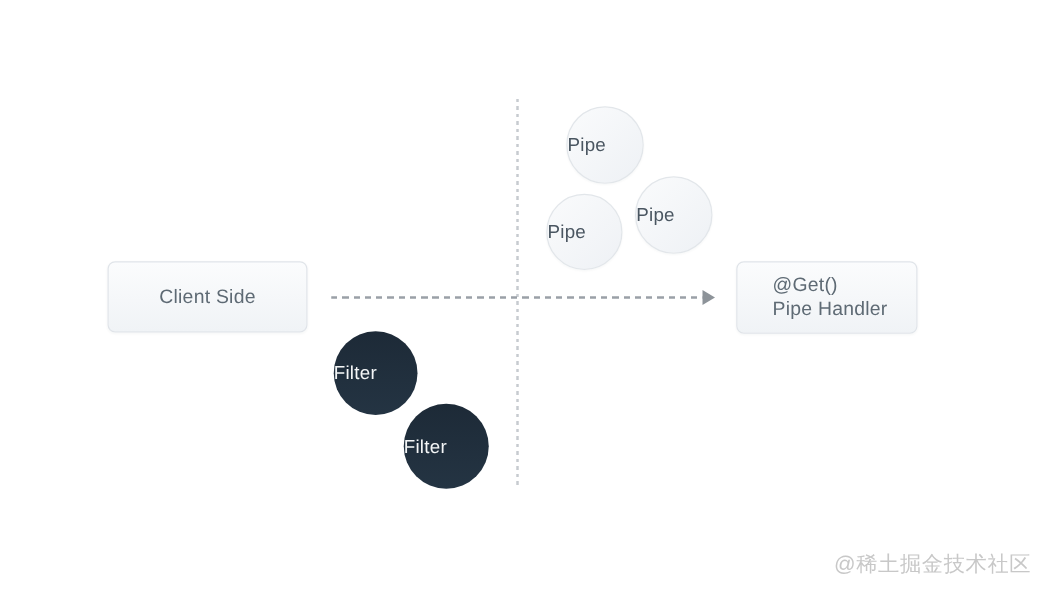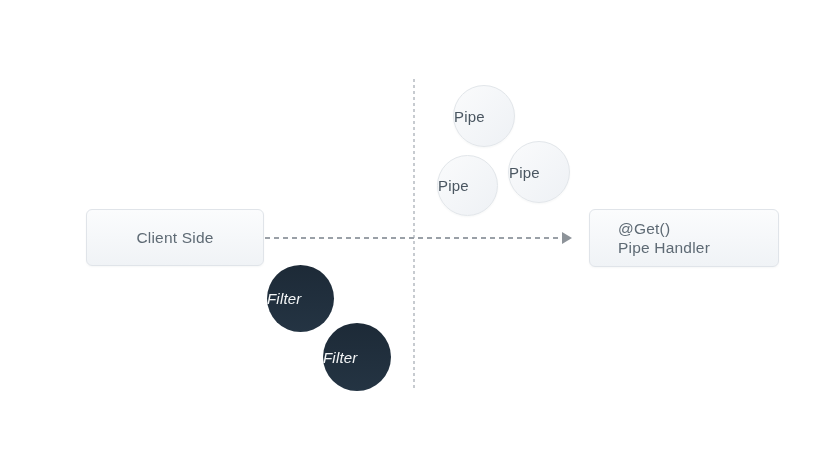--- a/index.html
+++ b/index.html
@@ -65,30 +65,30 @@
     border-radius: 6px;
     box-shadow: 0 1px 2px rgba(30, 44, 58, 0.04);
     box-sizing: border-box;
     color: #5e6a74;
     font-size: 15.5px;
     letter-spacing: 0.2px;
   }
   .box.client {
     left: 86px;
     top: 209px;
-    width: 178px;
+    width: 160px;
     height: 57px;
     display: flex;
     align-items: center;
     justify-content: center;
   }
   .box.route {
     left: 589px;
     top: 209px;
-    width: 190px;
+    width: 145px;
     height: 58px;
     display: flex;
     flex-direction: column;
     justify-content: center;
     padding-left: 28px;
     line-height: 19px;
   }
 
   
   .circle {
@@ -107,21 +107,20 @@
     box-shadow: 0 1px 2px rgba(30, 44, 58, 0.04);
     color: #4a5661;
   }
   .pipe-1 { left: 453px; top: 85px;  width: 62px; height: 62px; }
   .pipe-2 { left: 508px; top: 141px; width: 62px; height: 62px; }
   .pipe-3 { left: 437px; top: 155px; width: 61px; height: 61px; }
 
   .filter {
     background: linear-gradient(180deg, #1d2a37 0%, #243443 100%);
     color: #f4f6f7;
-    font-style: italic;
   }
   .filter-1 { left: 267px; top: 265px; width: 67px; height: 67px; }
   .filter-2 { left: 323px; top: 323px; width: 68px; height: 68px; }
 
   
   .watermark {
     position: absolute;
     right: 8px;
     top: 440px;
     font-size: 17px;
@@ -160,14 +159,15 @@
     <span>Pipe</span>
   </div>
 
   <div class="circle filter filter-1">
     <span>Filter</span>
   </div>
   <div class="circle filter filter-2">
     <span>Filter</span>
   </div>
 
+  <div class="watermark">@稀土掘金技术社区</div>
 
 </div>
 
 </body></html>

